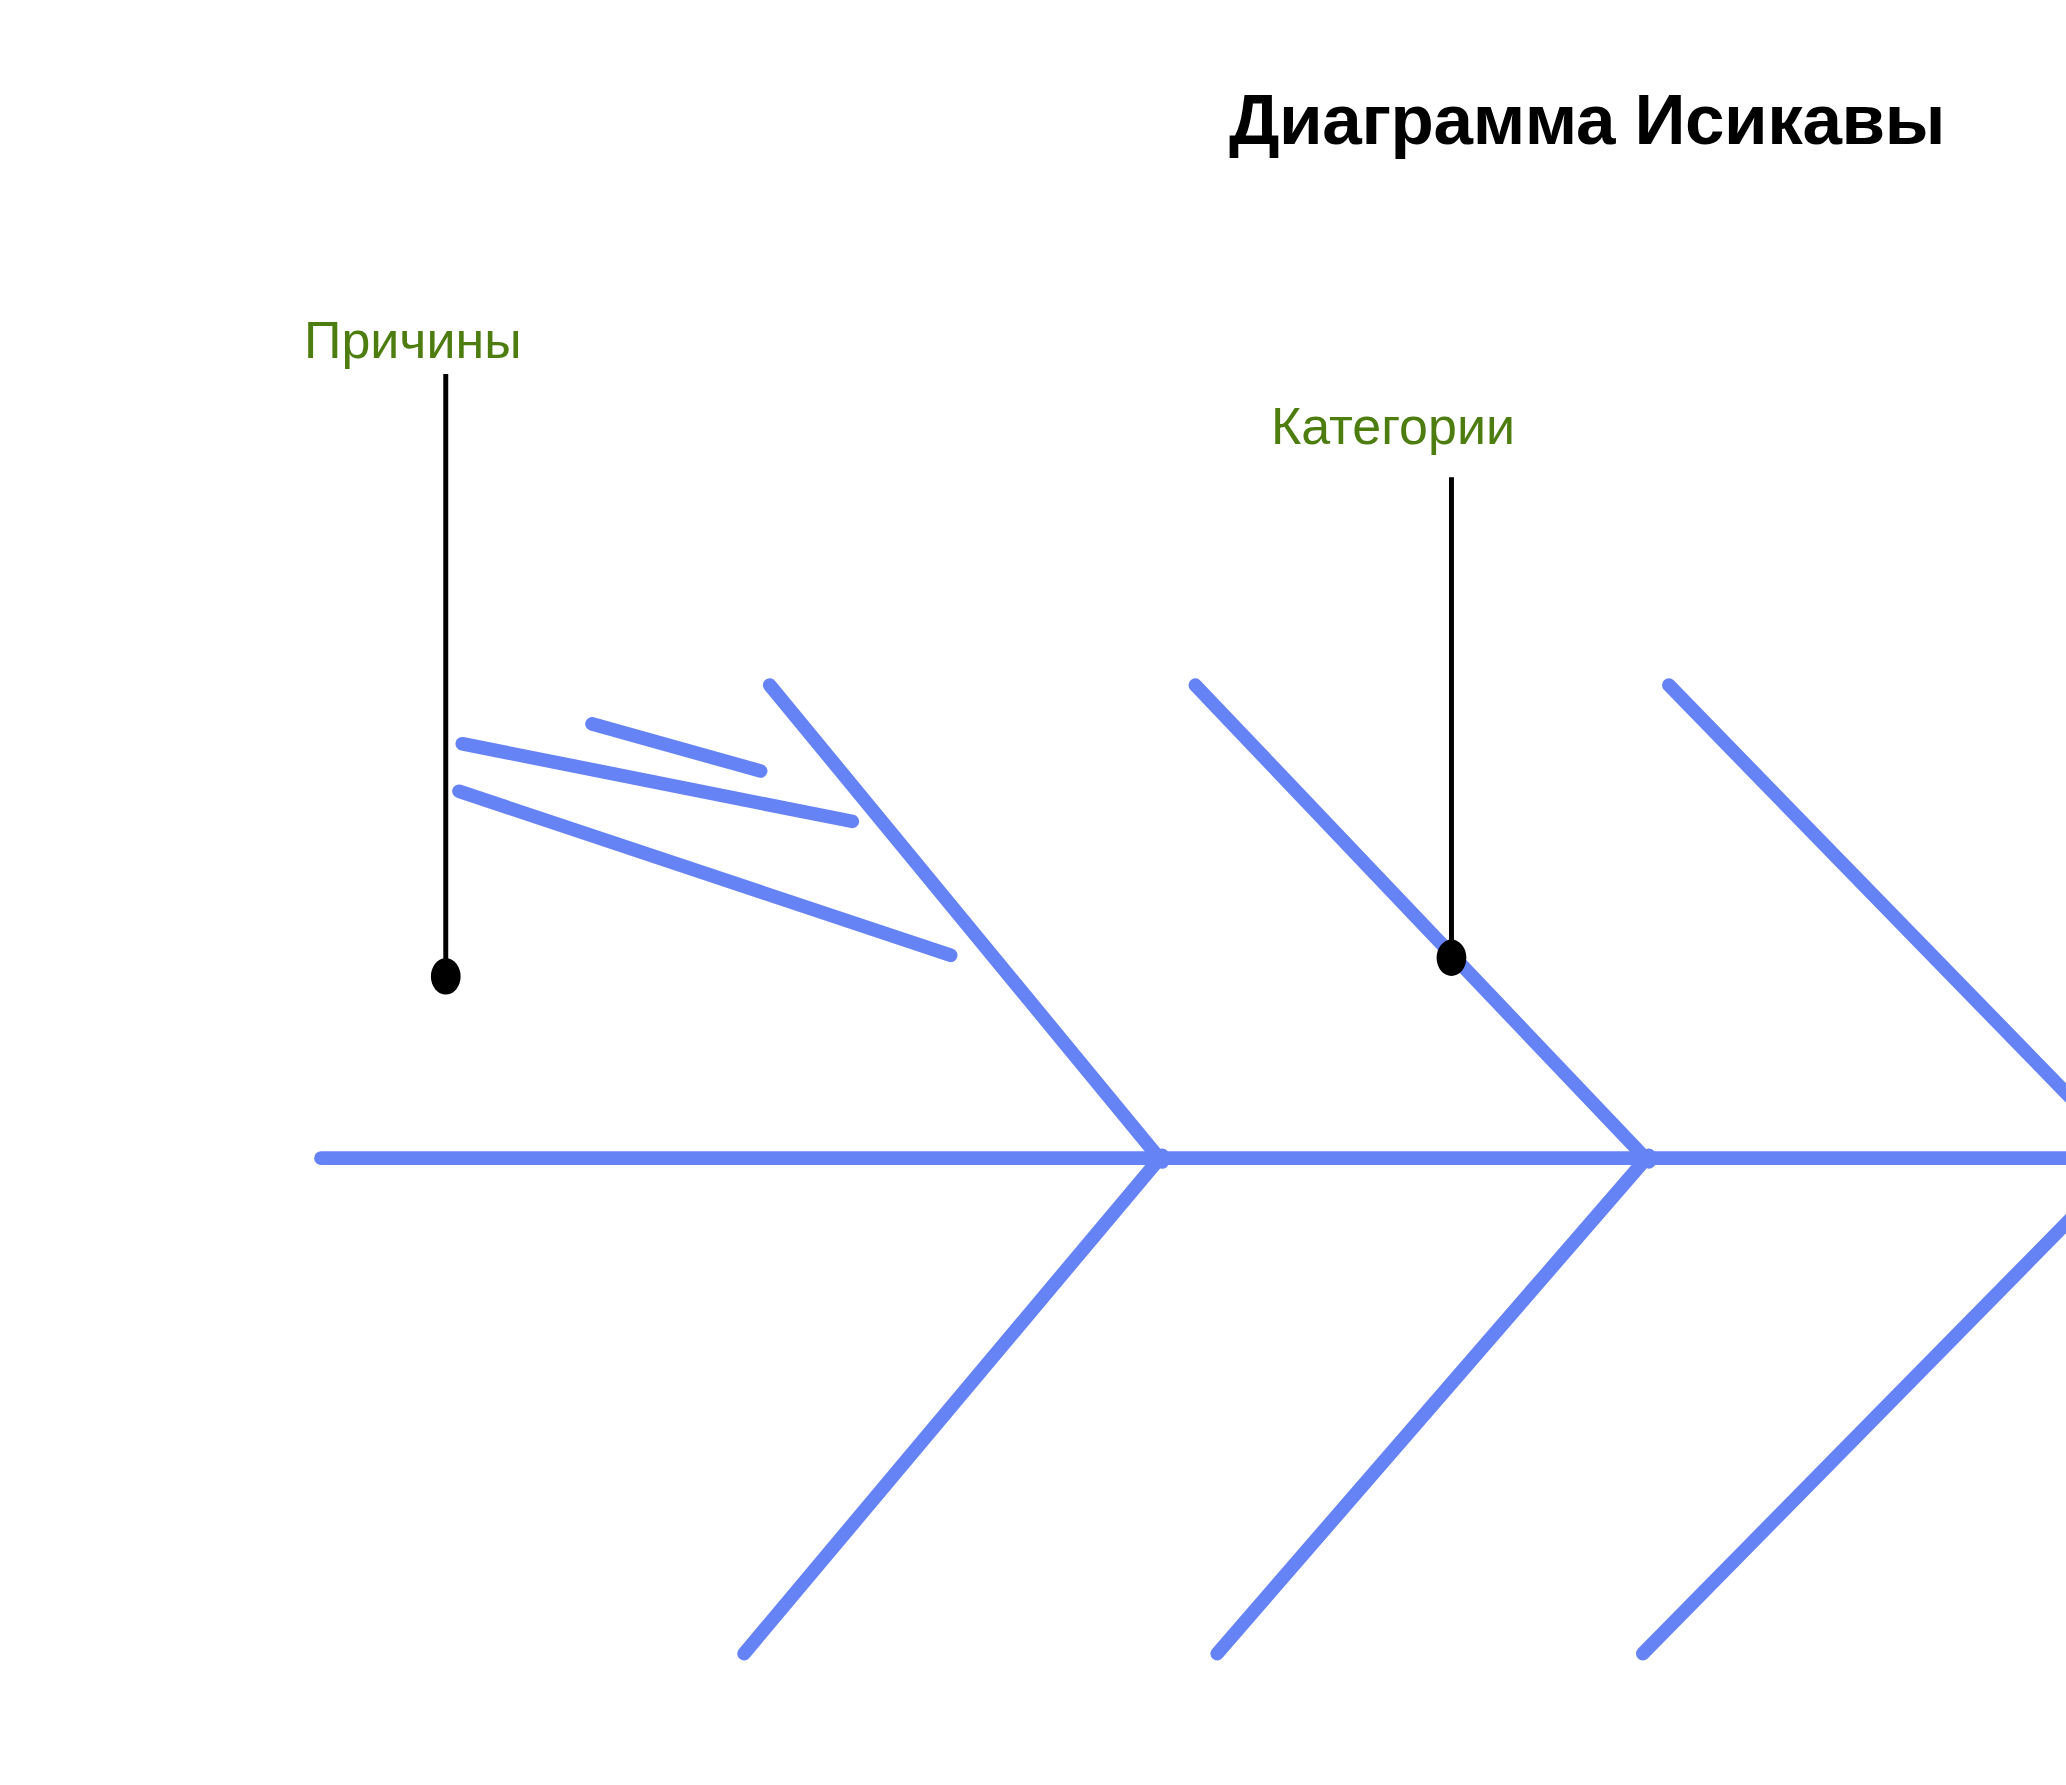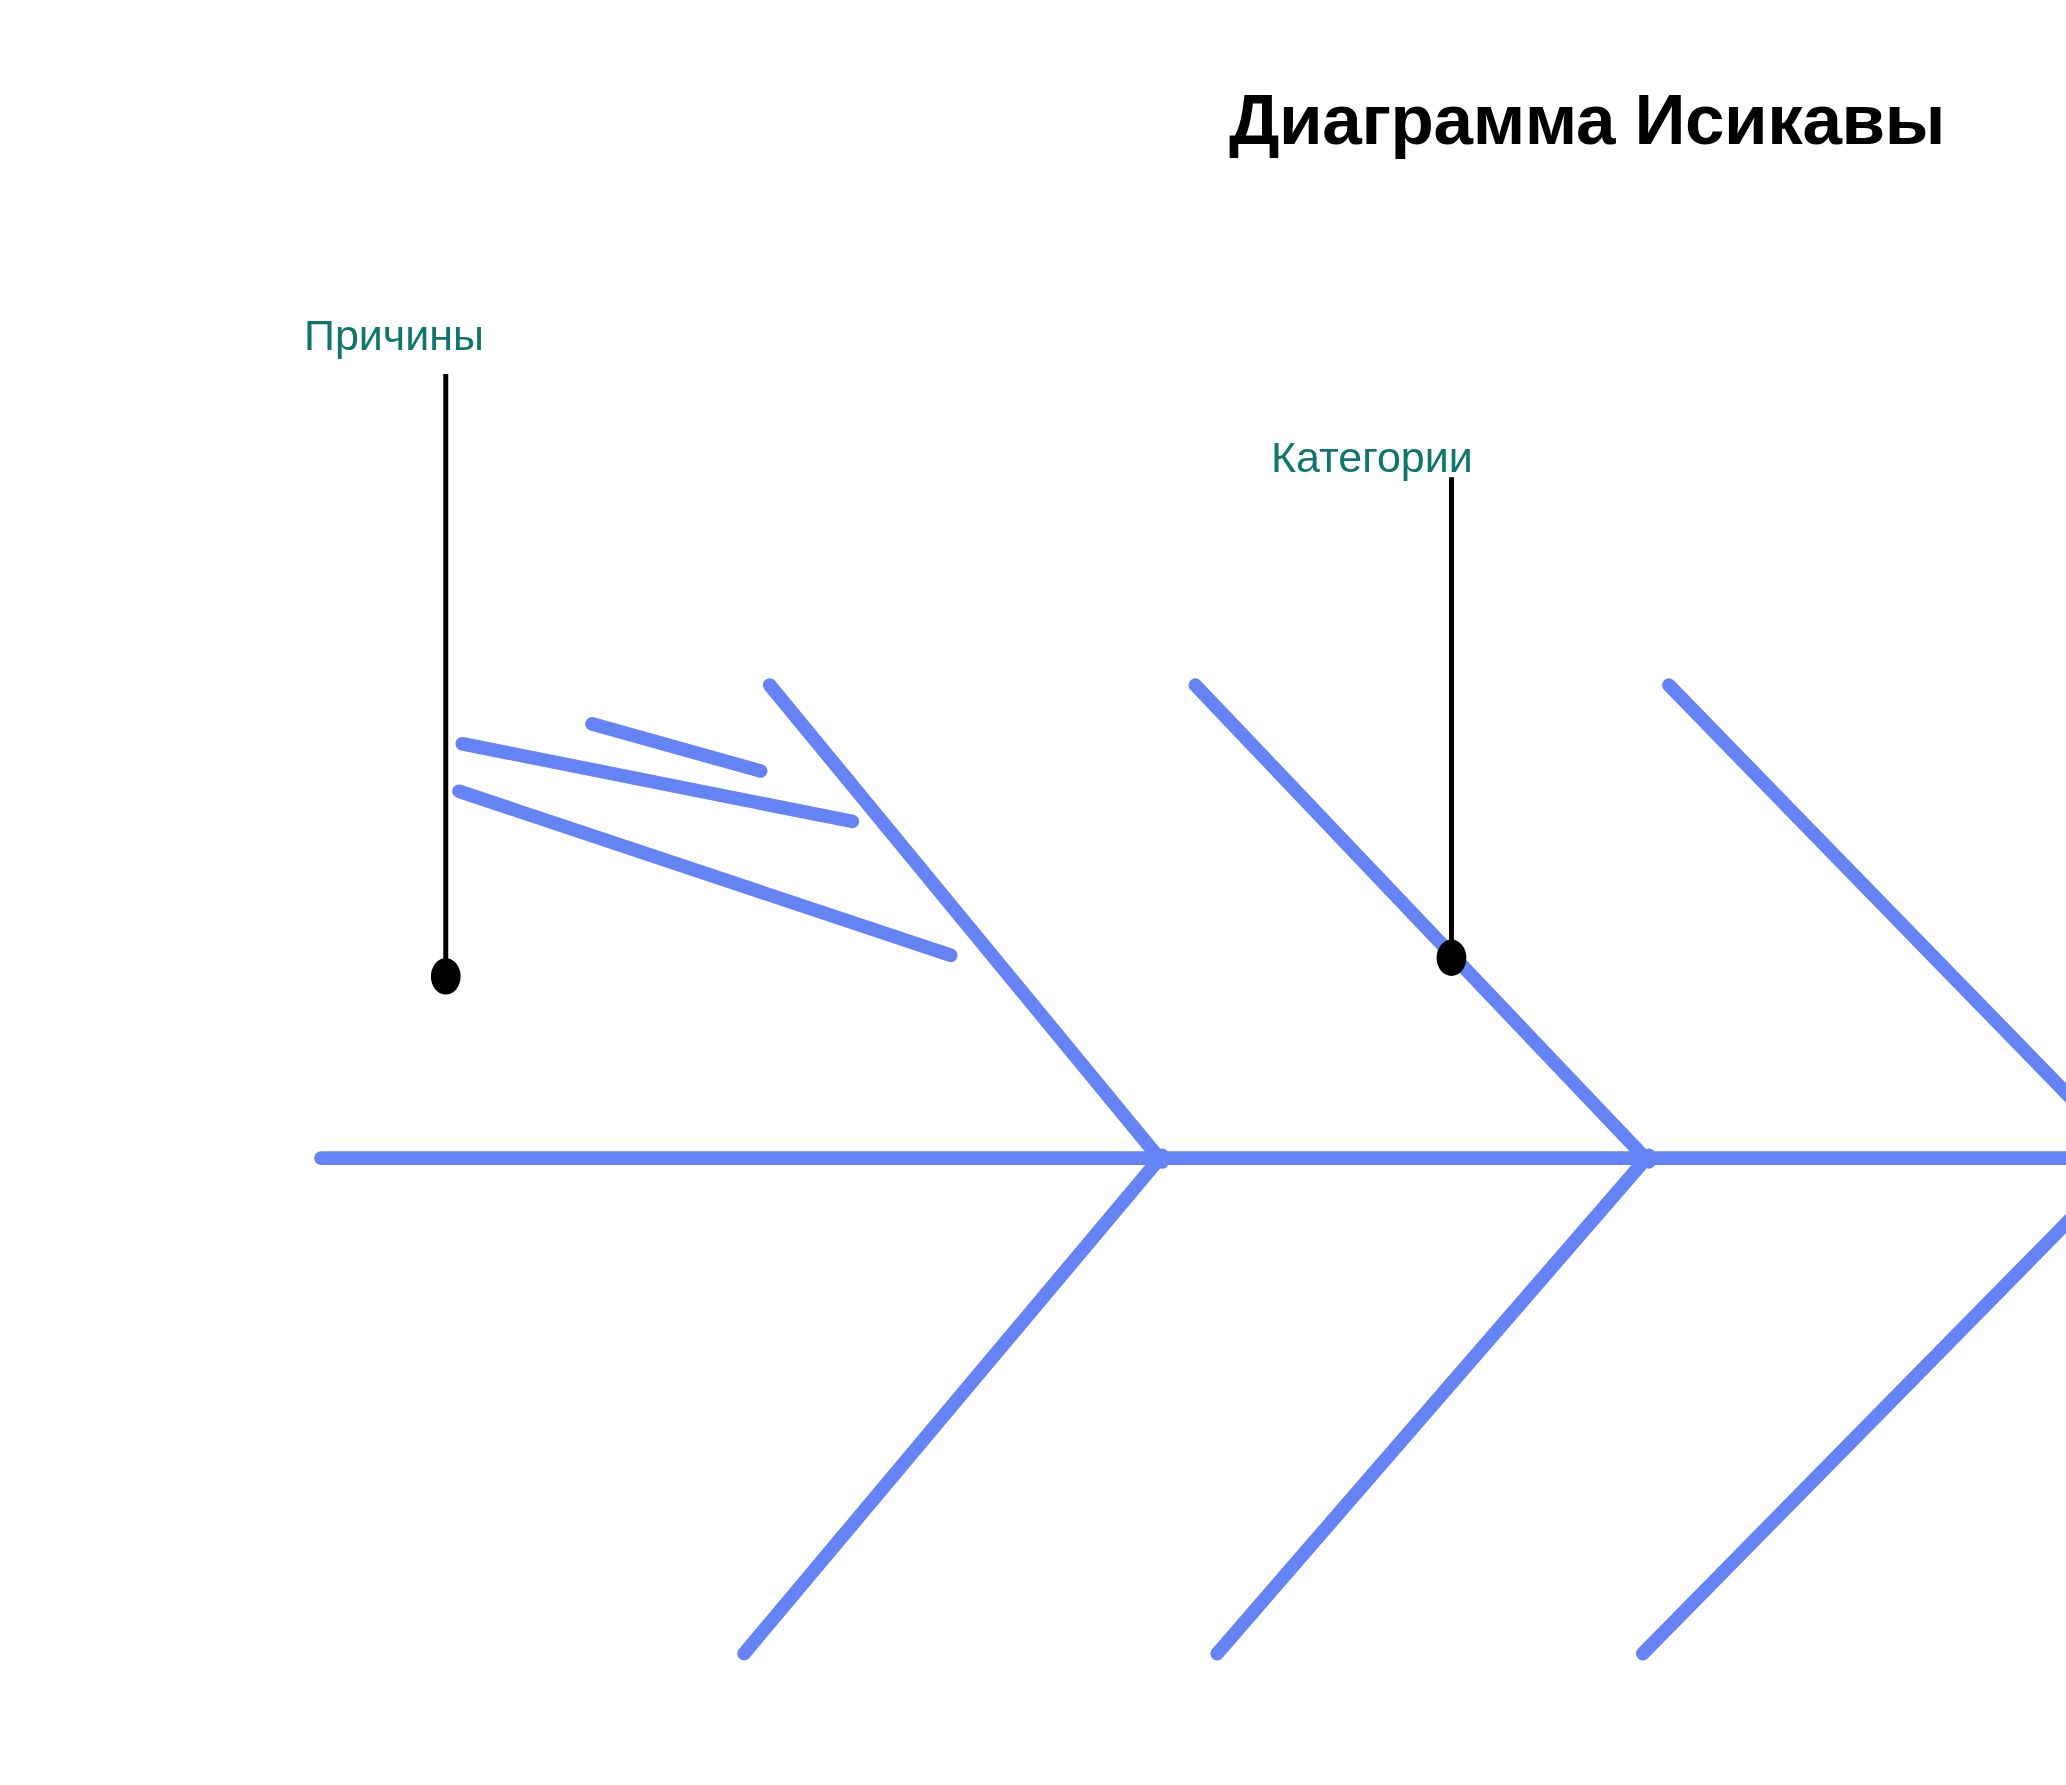--- a/index.html
+++ b/index.html
@@ -35,28 +35,28 @@
     text-align: center;
     font-size: 71px;
     font-weight: bold;
     color: #000000;
     letter-spacing: -0.4px;
     line-height: 1.1;
     white-space: nowrap;
   }
   .annot-label {
     position: absolute;
-    font-size: 43px;
+    font-size: 52px;
     font-weight: normal;
-    color: #0f766e;
+    color: #4d7c0f;
     line-height: 1.1;
     white-space: nowrap;
   }
   #label-causes   { left: 304px;  top: 312px; }
-  #label-categories { left: 1271px; top: 434px; }
+  #label-categories { left: 1271px; top: 398px; }
 </style>
 </head>
 <body>
 
 <div id="stage">
 
   <div class="diagram-title">Диаграмма Исикавы</div>
 
   <svg id="fishbone-svg" viewBox="0 0 7680 4320" xmlns="http://www.w3.org/2000/svg">
 

